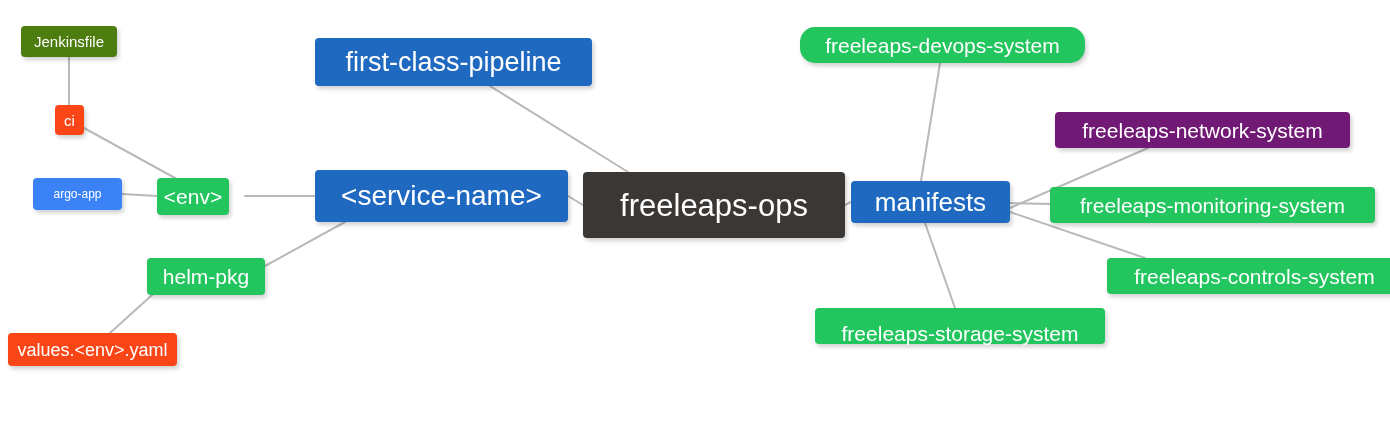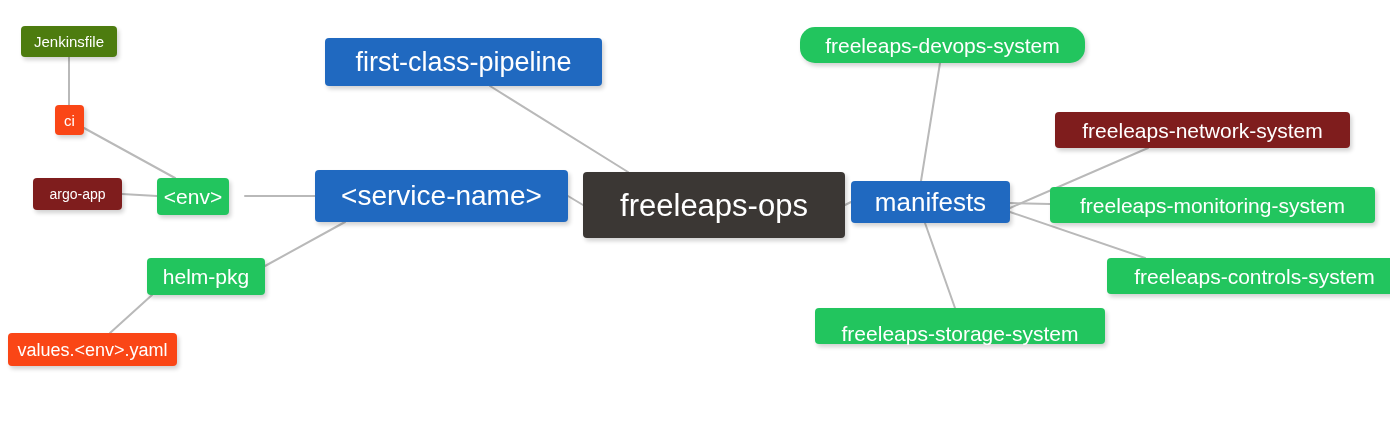--- a/index.html
+++ b/index.html
@@ -63,48 +63,48 @@
       <line x1="1010" y1="212" x2="1145" y2="258" stroke="#b9b9b9" stroke-width="2" stroke-linecap="round"></line>
       <line x1="925" y1="223" x2="955" y2="308" stroke="#b9b9b9" stroke-width="2" stroke-linecap="round"></line>
     </svg>
   <div id="node-layer">
       <div class="node" style="left: 583px; top: 172px; width: 262px; height: 66px; background: rgb(59, 55, 52); font-size: 31px;">
         <span class="node-label">freeleaps-ops</span>
       </div>
       <div class="node" style="left: 315px; top: 170px; width: 253px; height: 52px; background: rgb(32, 105, 192); font-size: 28px;">
         <span class="node-label">&lt;service-name&gt;</span>
       </div>
-      <div class="node" style="left: 315px; top: 38px; width: 277px; height: 48px; background: rgb(32, 105, 192); font-size: 27px; margin-left: 10px;">
+      <div class="node" style="left: 315px; top: 38px; width: 277px; height: 48px; background: rgb(32, 105, 192); font-size: 27px;">
         <span class="node-label">first-class-pipeline</span>
       </div>
       <div class="node" style="left: 851px; top: 181px; width: 159px; height: 42px; background: rgb(32, 105, 192); font-size: 26px;">
         <span class="node-label">manifests</span>
       </div>
       <div class="node" style="left: 157px; top: 178px; width: 72px; height: 37px; background: rgb(34, 197, 94); font-size: 21px;">
         <span class="node-label">&lt;env&gt;</span>
       </div>
       <div class="node" style="left: 147px; top: 258px; width: 118px; height: 37px; background: rgb(34, 197, 94); font-size: 21px;">
         <span class="node-label">helm-pkg</span>
       </div>
       <div class="node" style="left: 21px; top: 26px; width: 96px; height: 31px; background: #4d7c0f; font-size: 15px;">
         <span class="node-label">Jenkinsfile</span>
       </div>
       <div class="node" style="left: 55px; top: 105px; width: 29px; height: 30px; background: rgb(250, 70, 22); font-size: 15px;">
         <span class="node-label">ci</span>
       </div>
-      <div class="node" style="left: 33px; top: 178px; width: 89px; height: 32px; background: #7f1d1d; font-size: 14px;">
+      <div class="node" style="left: 33px; top: 178px; width: 89px; height: 32px; background: #3b82f6; font-size: 12px;">
         <span class="node-label">argo-app</span>
       </div>
       <div class="node" style="left: 8px; top: 333px; width: 169px; height: 33px; background: rgb(250, 70, 22); font-size: 18px;">
         <span class="node-label">values.&lt;env&gt;.yaml</span>
       </div>
       <div class="node" style="left: 800px; top: 27px; width: 285px; height: 36px; background: rgb(34, 197, 94); font-size: 21px; border-radius: 15px;">
         <span class="node-label">freeleaps-devops-system</span>
       </div>
-      <div class="node" style="left: 1055px; top: 112px; width: 295px; height: 36px; background: #7f1d1d; font-size: 21px;">
+      <div class="node" style="left: 1055px; top: 112px; width: 295px; height: 36px; background: #701a75; font-size: 21px;">
         <span class="node-label">freeleaps-network-system</span>
       </div>
       <div class="node" style="left: 1050px; top: 187px; width: 325px; height: 36px; background: rgb(34, 197, 94); font-size: 21px;">
         <span class="node-label">freeleaps-monitoring-system</span>
       </div>
       <div class="node" style="left: 1060px; top: 258px; width: 295px; height: 36px; background: rgb(34, 197, 94); font-size: 21px; margin-left: 47px;">
         <span class="node-label">freeleaps-controls-system</span>
       </div>
       <div class="node" style="left: 815px; top: 308px; width: 290px; height: 36px; background: rgb(34, 197, 94); font-size: 21px; align-items: flex-end;">
         <span class="node-label">freeleaps-storage-system</span>

